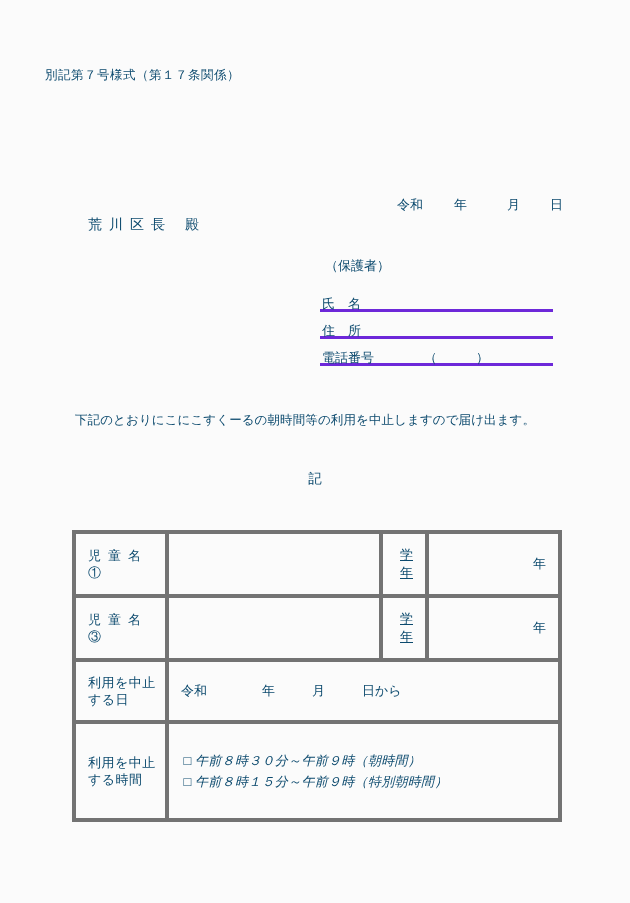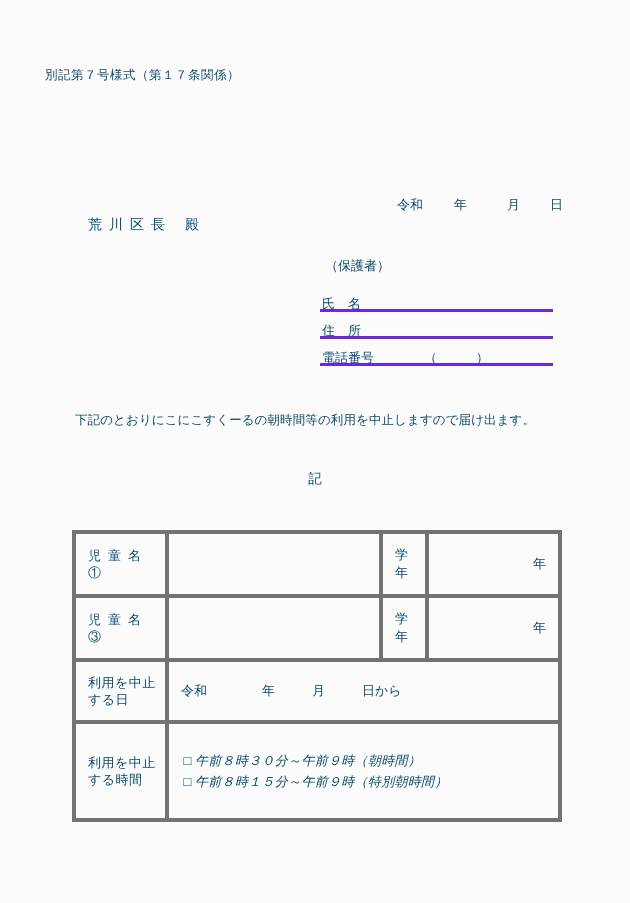--- a/index.html
+++ b/index.html
@@ -83,21 +83,21 @@
   td.c-label{
     padding-left:6px;padding-right:5px;
     line-height:17px;
   }
   td.c-label .spread{letter-spacing:7px;}
   td.c-label .wrap-label{
     display:inline-block;width:80px;
     line-break:anywhere;overflow-wrap:anywhere;
     letter-spacing:0.5px;
   }
-  td.c-grade{text-align:left;}
+  td.c-grade{text-align:right;text-decoration:underline;}
   td.c-year{text-align:right;padding-right:19px;}
   td.c-school{text-align:center;padding-left:185px;}
   td.c-date{padding-left:28px;margin-left:14px;}
   td.c-date .dp-year{margin-left:55px;}
   td.c-date .dp-month{margin-left:37px;}
   td.c-date .dp-dayfrom{margin-left:37px;}
   td.c-time{padding-left:8px;}
   .opt{display:flex;align-items:center;line-height:21px;}
   .opt .cb{width:13px;text-align:center;}
   .opt .opt-text{margin-left:1px;letter-spacing:0.3px;font-style:italic;}

